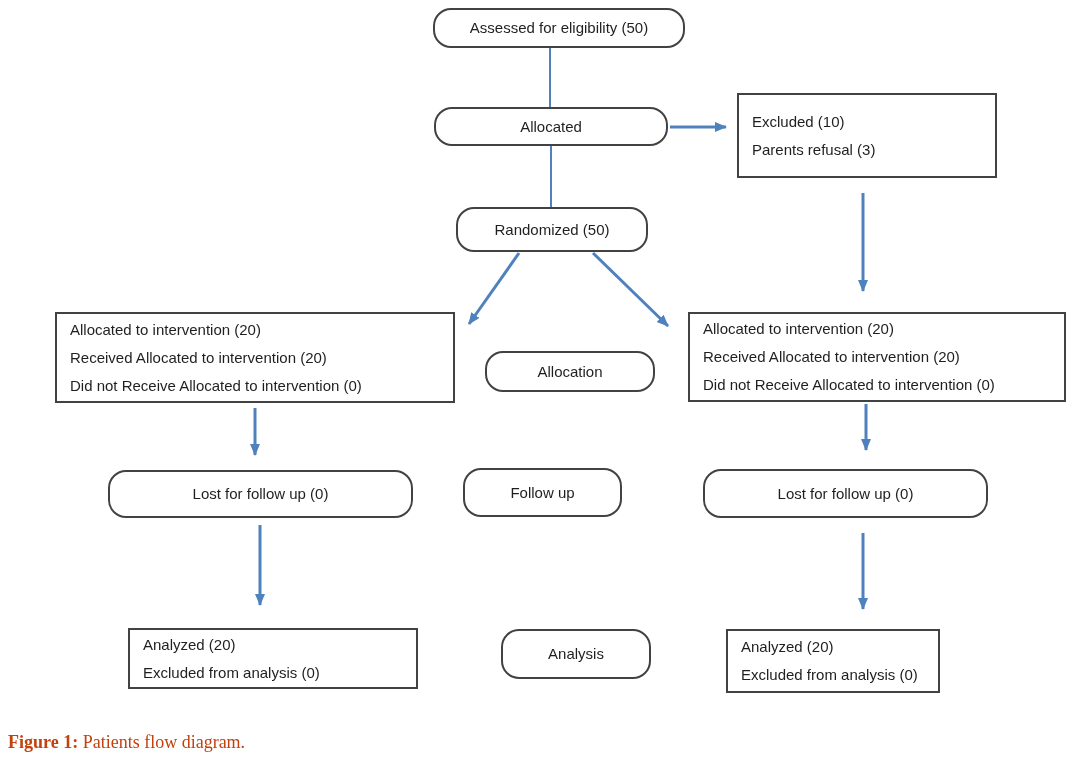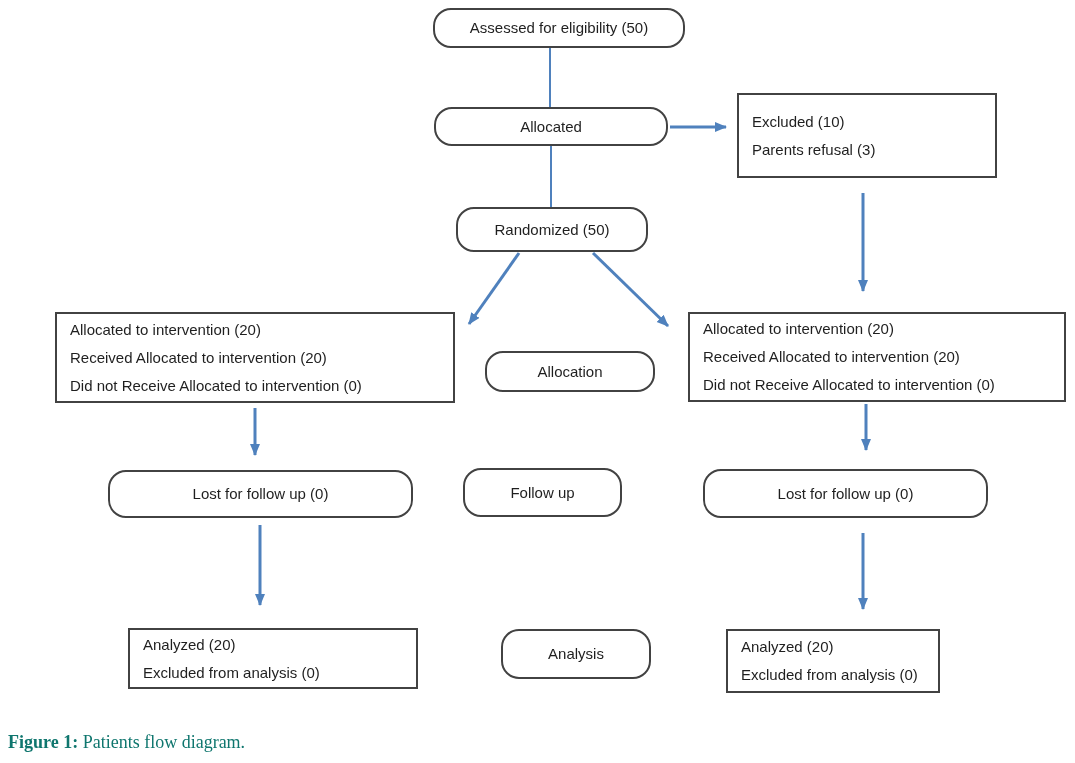--- a/index.html
+++ b/index.html
@@ -55,21 +55,21 @@
   .n-analyzedl   { left: 128px; top: 628px; width: 290px; height: 61px; }
   .n-analysis    { left: 493px; top: 629px; width: 150px; height: 50px; margin-left: 8px; }
   .n-analyzedr   { left: 726px; top: 629px; width: 214px; height: 64px; }
   #caption {
     position: absolute;
     left: 8px;
     top: 732px;
     z-index: 2;
     font-family: "Liberation Serif", serif;
     font-size: 18px;
-    color: #0f766e;
+    color: #c2410c;
   }
   #caption .prefix { font-weight: bold; }
 </style>
 </head>
 <body>
 
 <div id="stage">
 
   <svg id="connectors" viewBox="0 0 1075 763" xmlns="http://www.w3.org/2000/svg">
     <defs>

